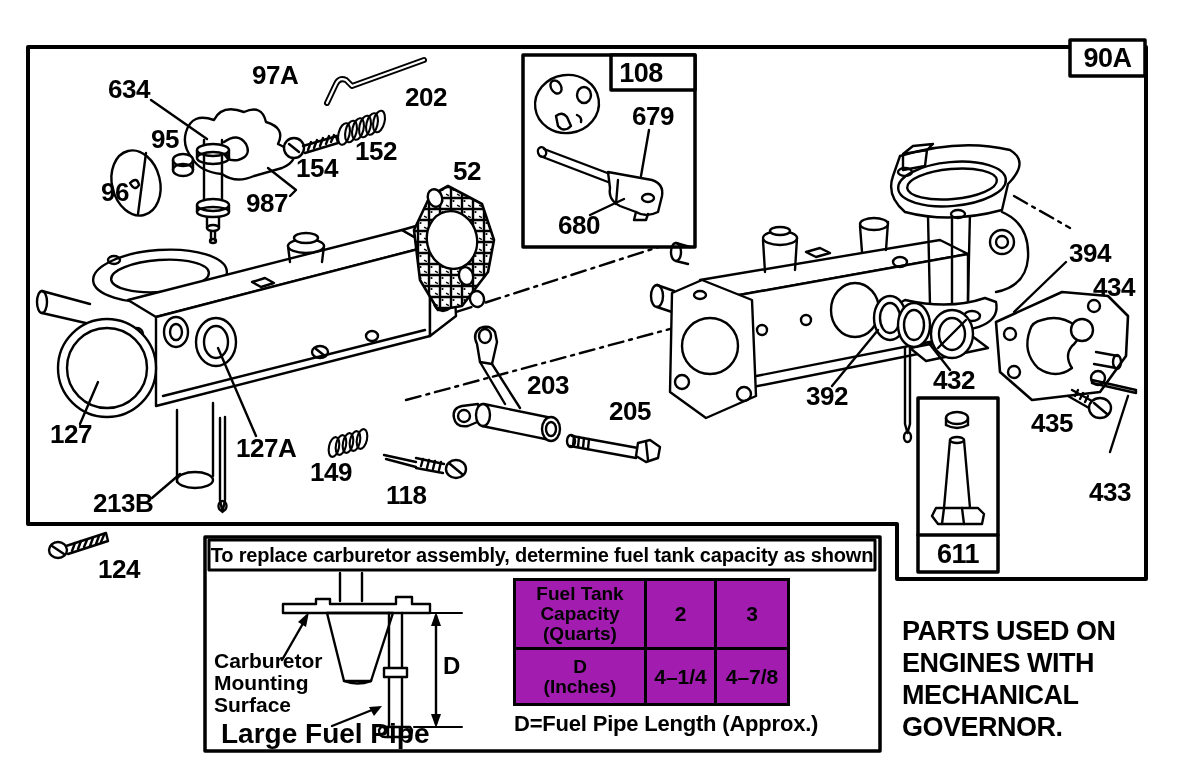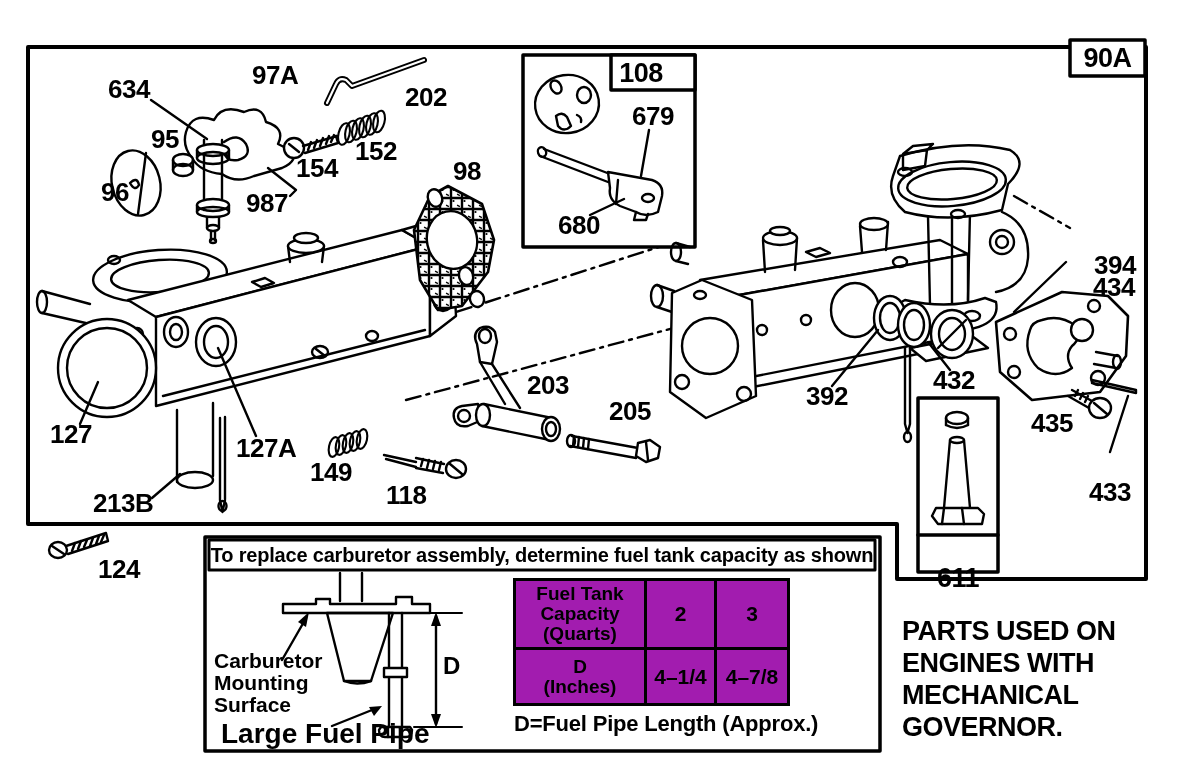--- a/index.html
+++ b/index.html
@@ -351,42 +351,42 @@
 
 <div id="callouts">
       <div class="callout" style="left: 108px; top: 76px;">634</div>
       <div class="callout" style="left: 252px; top: 62px;">97A</div>
       <div class="callout" style="left: 405px; top: 84px;">202</div>
       <div class="callout" style="left: 151px; top: 126px;">95</div>
       <div class="callout" style="left: 296px; top: 155px;">154</div>
       <div class="callout" style="left: 355px; top: 138px;">152</div>
       <div class="callout" style="left: 72px; top: 179px; margin-left: 29px;">96</div>
       <div class="callout" style="left: 246px; top: 190px;">987</div>
-      <div class="callout" style="left: 453px; top: 158px;">98</div>
+      <div class="callout" style="left: 453px; top: 158px;">52</div>
       <div class="callout" style="left: 632px; top: 103px;">679</div>
       <div class="callout" style="left: 558px; top: 212px;">680</div>
       <div class="callout" style="left: 527px; top: 372px;">203</div>
       <div class="callout" style="left: 609px; top: 398px;">205</div>
       <div class="callout" style="left: 50px; top: 421px;">127</div>
       <div class="callout" style="left: 236px; top: 435px;">127A</div>
       <div class="callout" style="left: 310px; top: 459px;">149</div>
       <div class="callout" style="left: 386px; top: 482px;">118</div>
       <div class="callout" style="left: 93px; top: 490px;">213B</div>
       <div class="callout" style="left: 98px; top: 556px;">124</div>
       <div class="callout" style="left: 806px; top: 383px;">392</div>
       <div class="callout" style="left: 933px; top: 367px;">432</div>
-      <div class="callout" style="left: 1069px; top: 252px; margin-left: 25px;">394</div>
+      <div class="callout" style="left: 1069px; top: 240px;">394</div>
       <div class="callout" style="left: 1093px; top: 274px;">434</div>
       <div class="callout" style="left: 1031px; top: 410px;">435</div>
       <div class="callout" style="left: 1089px; top: 471px; margin-top: 8px;">433</div>
     </div>
 
 <div class="boxlabel" style="left:1070px;top:44px;width:75px">90A</div>
 <div class="boxlabel" style="left:611px;top:59px;width:60px">108</div>
-<div class="boxlabel" style="left:918px;top:564px;width:80px">611</div>
+<div class="boxlabel" style="left:918px;top:540px;width:80px">611</div>
 
 <div class="fuel-header">To replace carburetor assembly, determine fuel tank capacity as shown</div>
 <div class="mount-label">Carburetor
 Mounting
 Surface</div>
 <div class="pipe-label">Large Fuel Pipe</div>
 <div class="d-letter">D</div>
 <div class="footnote">D=Fuel Pipe Length (Approx.)</div>
 
 <div class="cap-table">

